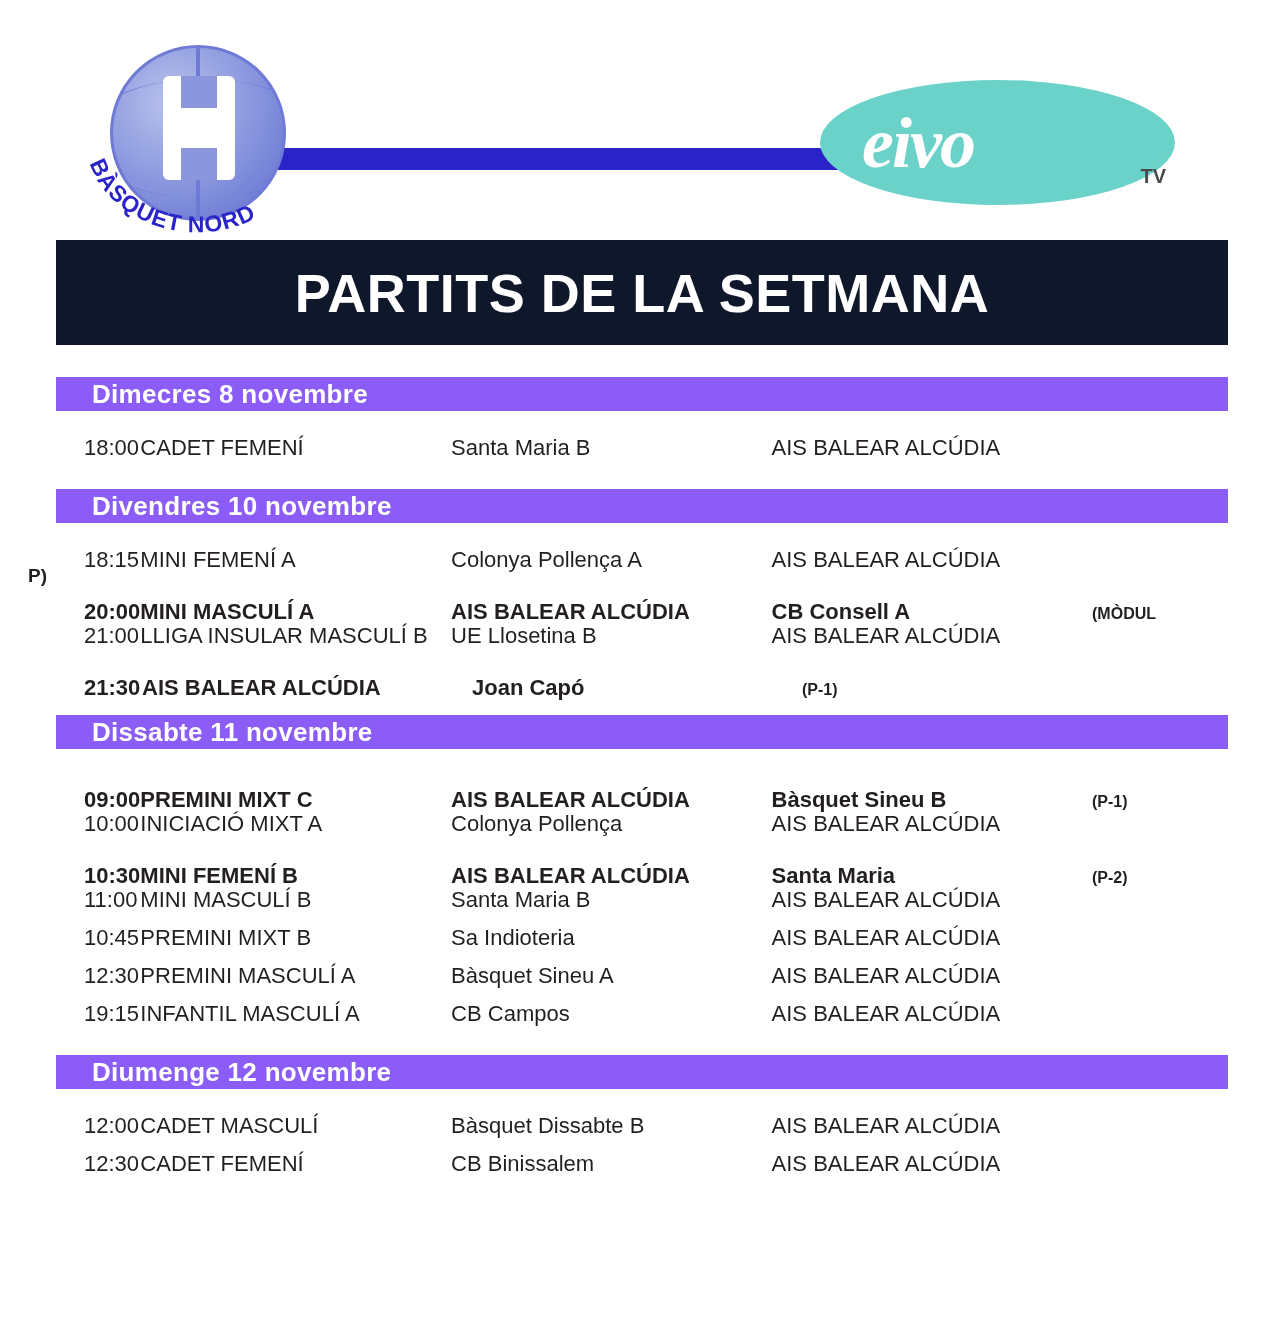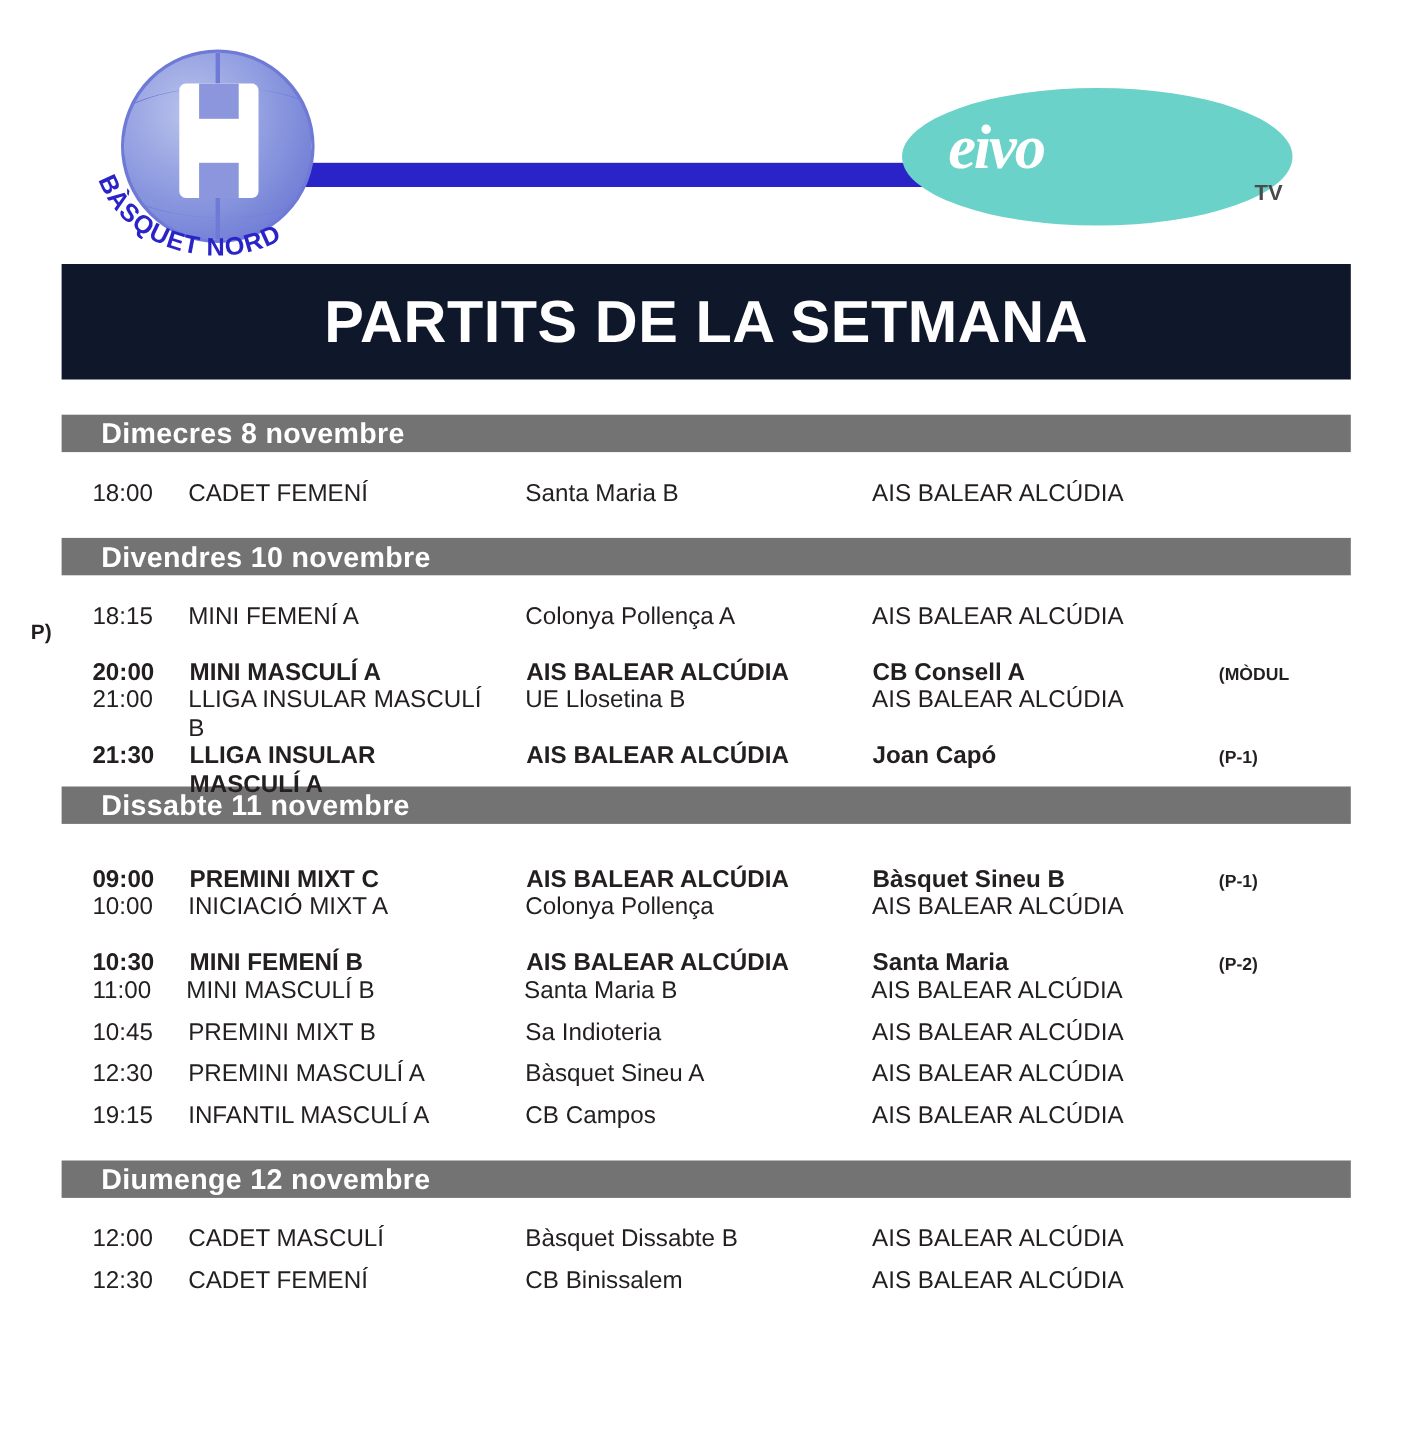--- a/index.html
+++ b/index.html
@@ -128,21 +128,21 @@
     border-radius: 50%;
     background: #6ad2c8;
   }
   .eivo-word {
     position: absolute;
     left: 42px;
     top: 22px;
     font-family: "Liberation Serif", serif;
     font-style: italic;
     font-weight: bold;
-    font-size: 57px;
+    font-size: 72px;
     color: #ffffff;
     letter-spacing: -2px;
   }
   .eivo-tv {
     position: absolute;
     right: 24px;
     bottom: 22px;
     font-family: "Liberation Sans", sans-serif;
     font-weight: bold;
     font-size: 20px;
@@ -170,41 +170,40 @@
   }
 
   
   .schedule {
     margin: 32px auto 0 auto;
     width: 1172px;
     position: relative;
   }
   .day-block { margin-bottom: 14px; }
   .day-header {
-    background: #737373;
+    background: #8b5cf6;
     height: 34px;
     display: flex;
     align-items: center;
     padding-left: 36px;
     box-sizing: border-box;
   }
   .day-header span {
     color: #ffffff;
     font-size: 26px;
     font-weight: bold;
     letter-spacing: 0.3px;
   }
   .rows { padding-top: 4px; }
   .game-row {
     display: flex;
     align-items: baseline;
     height: 38px;
     font-size: 22px;
     color: #231f20;
-    gap: 32px;
   }
   .game-row.bold { font-weight: bold; }
   .c-time  { width: 86px;  padding-left: 28px; box-sizing: border-box; }
   .c-cat   { width: 320px; }
   .c-home  { width: 330px; }
   .c-away  { width: 330px; }
   .c-note  { width: 140px; font-size: 16px; font-weight: bold; margin-top: 40px; }
   .prefix-p {
     position: absolute;
     left: -28px;
@@ -282,21 +281,20 @@
       </div>
       <div class="game-row">
         <div class="c-time">21:00</div>
         <div class="c-cat">LLIGA INSULAR MASCULÍ B</div>
         <div class="c-home">UE Llosetina B</div>
         <div class="c-away">AIS BALEAR ALCÚDIA</div>
         <div class="c-note"></div>
       </div>
       <div class="game-row bold">
         <div class="c-time">21:30</div>
-        <div class="c-cat">LLIGA INSULAR MASCULÍ A</div>
         <div class="c-home">AIS BALEAR ALCÚDIA</div>
         <div class="c-away">Joan Capó</div>
         <div class="c-note">(P-1)</div>
       </div>
     </div>
   </div>
   <div class="day-gap"></div>
 
   <div class="day-block">
     <div class="day-header">

